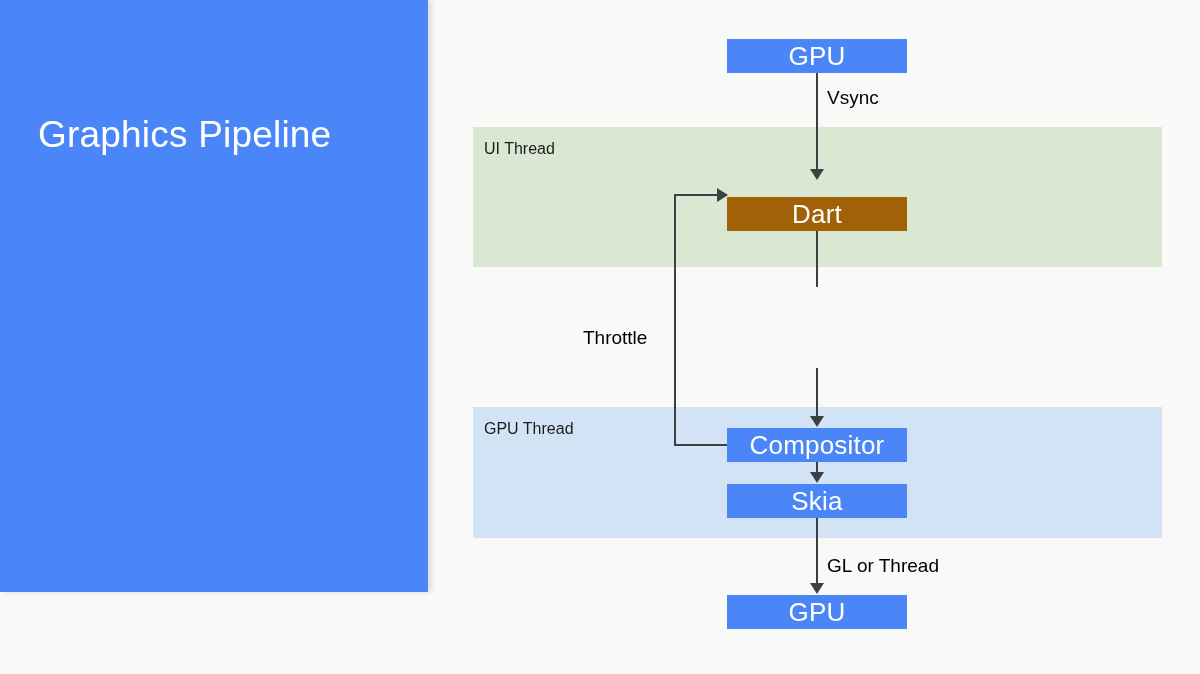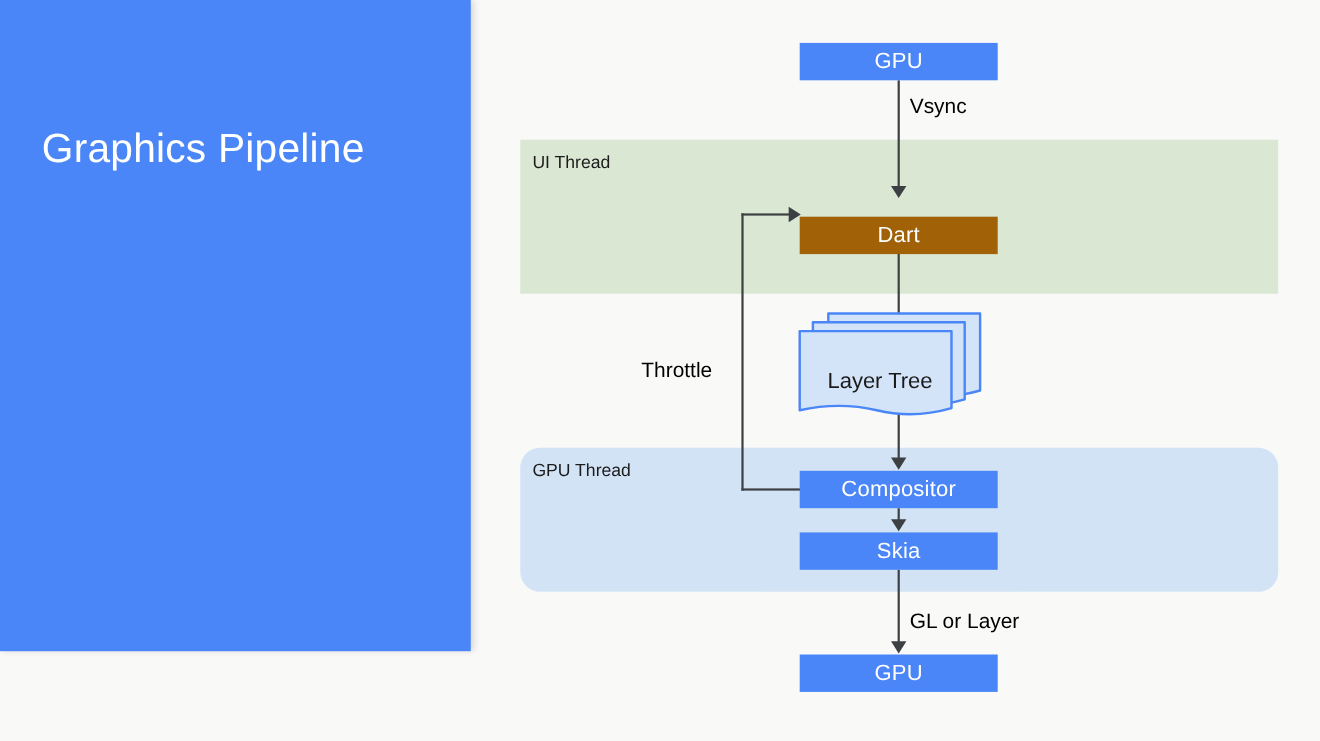--- a/index.html
+++ b/index.html
@@ -57,42 +57,41 @@
   }
   #band-ui {
     top: 127px;
     height: 140px;
     background: #d9e7d3;
   }
   #band-gpu {
     top: 407px;
     height: 131px;
     background: #d2e3f5;
-    border-radius: 18px;
   }
   .band-label {
     position: absolute;
     left: 11px;
     top: 13px;
     font-size: 16px;
     color: #1c1c1c;
     font-weight: 400;
   }
 
   
   .node {
     position: absolute;
     width: 180px;
     height: 34px;
     left: 298px;  
     display: flex;
     align-items: center;
     justify-content: center;
     color: #ffffff;
-    font-size: 20px;
+    font-size: 26px;
     font-weight: 400;
     letter-spacing: 0.2px;
     box-sizing: border-box;
   }
   .node.blue { background: #4a86f7; }
   .node.green { background: #a16207; margin-top: 16px; }
 
   #node-gpu-top    { top: 39px; }
   #node-dart       { top: 181px; }
   #node-compositor { top: 428px; }
@@ -182,47 +181,36 @@
     <div class="vline" style="left:387px; top:215px; height:72px;"></div>
 
     <div class="vline" style="left:387px; top:368px; height:49px;"></div>
     <div class="arrow-down" style="left:381px; top:416px;"></div>
 
     <div class="vline" style="left:387px; top:462px; height:12px;"></div>
     <div class="arrow-down" style="left:381px; top:472px;"></div>
 
     <div class="vline" style="left:387px; top:518px; height:66px;"></div>
     <div class="arrow-down" style="left:381px; top:583px;"></div>
-    <div class="edge-label" style="left:398px; top:555px;">GL or Layer</div>
+    <div class="edge-label" style="left:398px; top:555px;">GL or Thread</div>
 
     <div class="hline" style="left:245px; top:444px; width:54px;"></div>
     <div class="vline" style="left:245px; top:194px; height:252px;"></div>
     <div class="hline" style="left:245px; top:194px; width:45px;"></div>
     <div class="arrow-right" style="left:288px; top:188px;"></div>
     <div class="edge-label" style="left:154px; top:327px;">Throttle</div>
 
     <div class="node blue" id="node-gpu-top">
       <span>GPU</span>
     </div>
 
     <div class="node green" id="node-dart">
       <span>Dart</span>
     </div>
 
-    <div id="layer-tree">
-      <svg width="170" height="105" viewBox="0 0 170 105">
-
-        <path d="M28 4 H166 V74 Q132 84 98 76 Q64 68 28 76 Z" fill="#d3e3f8" stroke="#4a86f7" stroke-width="2.2" stroke-linejoin="round"></path>
-
-        <path d="M14 12 H152 V82 Q118 92 84 84 Q50 76 14 84 Z" fill="#d3e3f8" stroke="#4a86f7" stroke-width="2.2" stroke-linejoin="round"></path>
-
-        <path d="M2 20 H140 V90 Q106 100 72 92 Q38 84 2 92 Z" fill="#d3e3f8" stroke="#4a86f7" stroke-width="2.2" stroke-linejoin="round"></path>
-      </svg>
-      <div id="layer-tree-label" style="top:20px;">Layer Tree</div>
-    </div>
 
     <div class="node blue" id="node-skia">
       <span>Skia</span>
     </div>
 
     <div class="node blue" id="node-compositor">
       <span>Compositor</span>
     </div>
 
     <div class="node blue" id="node-gpu-bottom">

